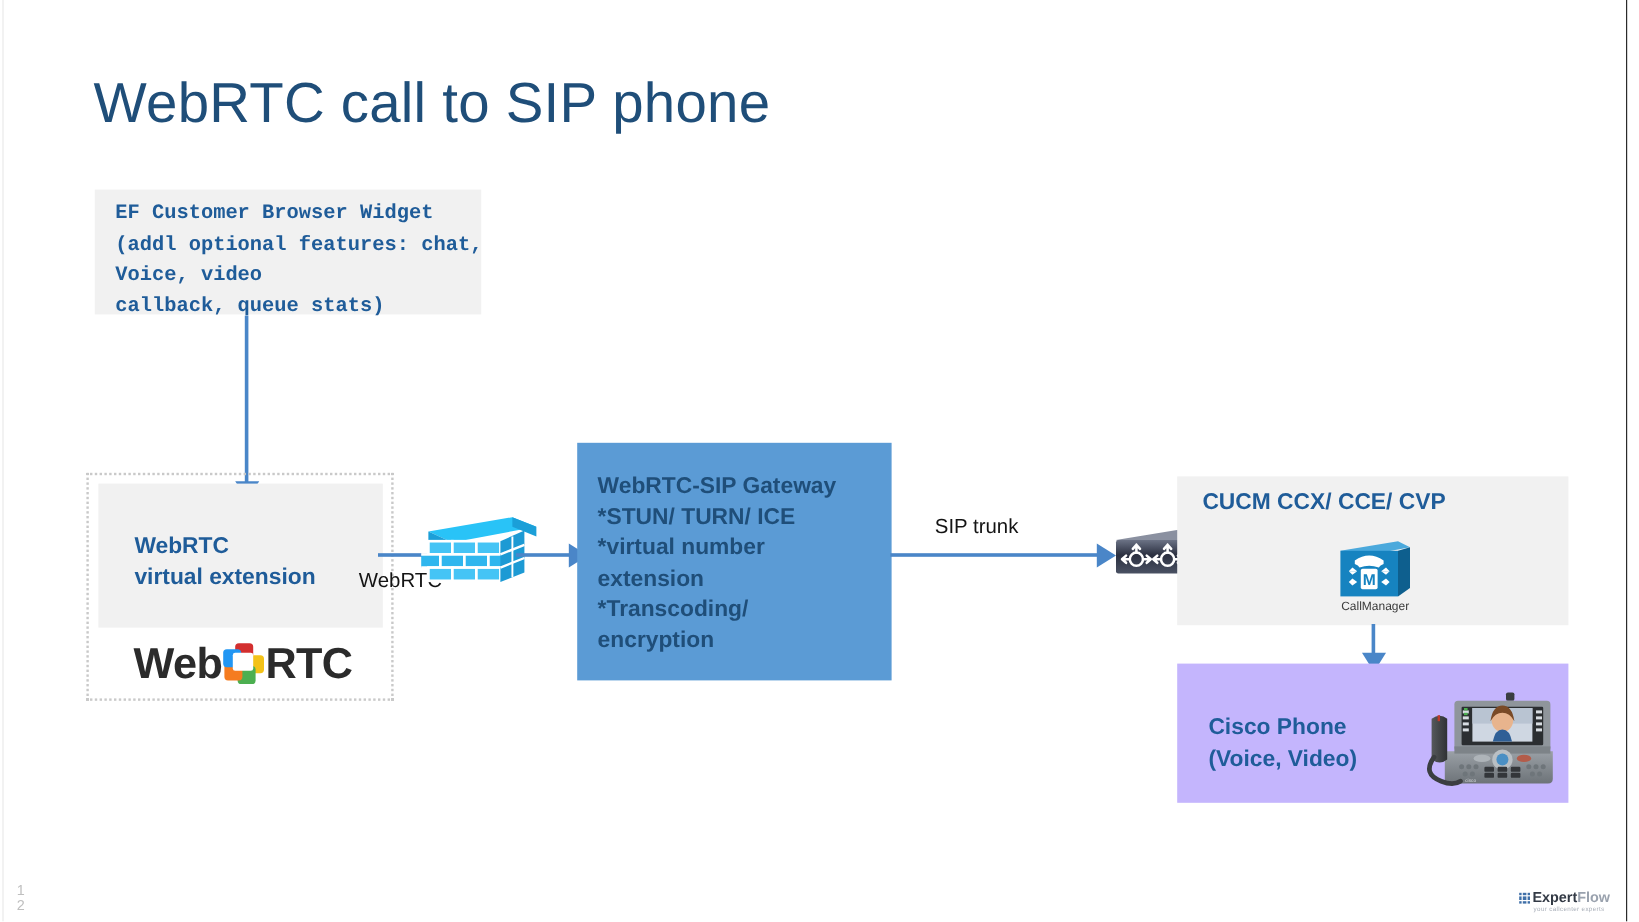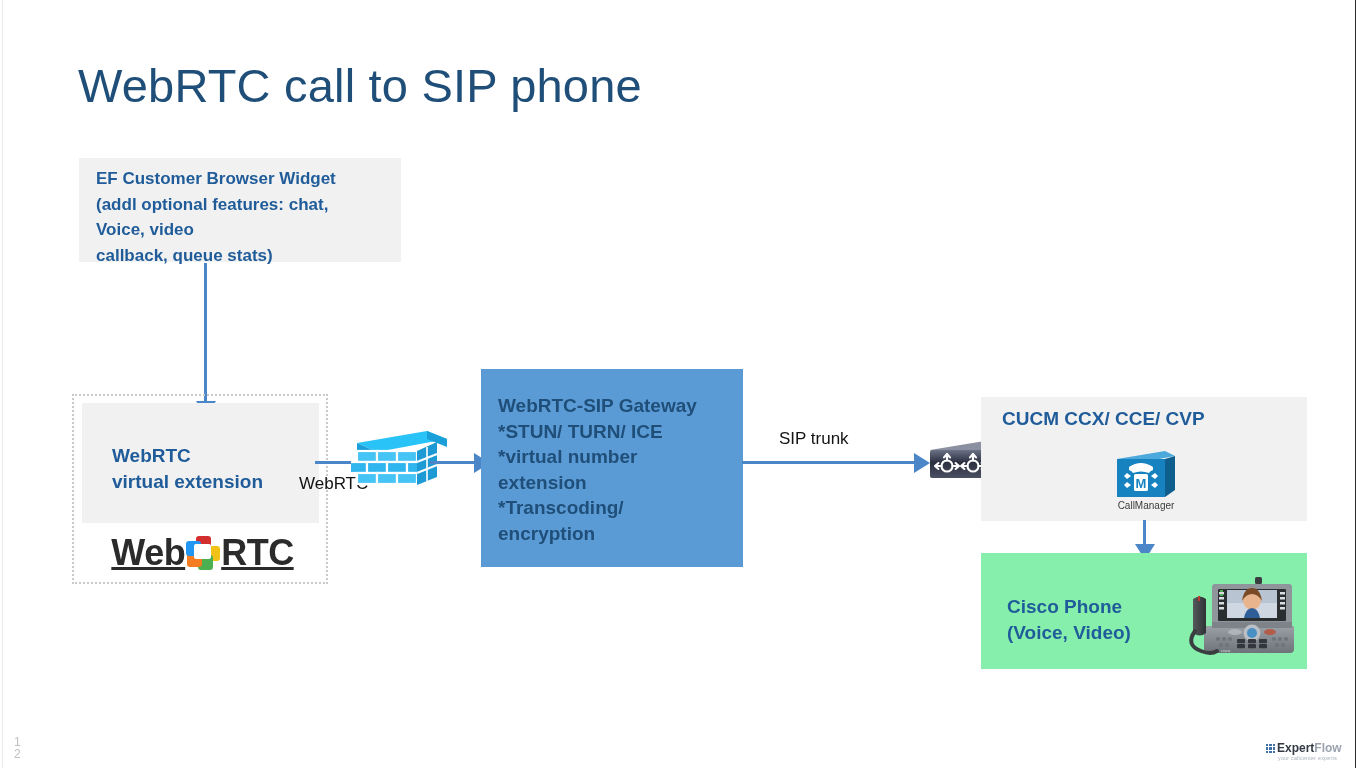--- a/index.html
+++ b/index.html
@@ -39,21 +39,21 @@
   
   #callout {
     position: absolute; left: 79px; top: 158px;
     width: 322px; height: 104px;
     background: #f1f1f1;
     padding: 8px 12px 8px 17px;
     color: #1F5C99;
     font-size: 17px; font-weight: bold;
     line-height: 25.5px;
   }
-  #callout div { white-space: nowrap; }
+  #callout div { white-space: nowrap; font-family: Liberation Mono, monospace; }
 
   
   .arrow-v {
     position: absolute;
     width: 20px;
   }
   .arrow-v .shaft {
     position: absolute; left: 8px; top: 0;
     width: 3px; background: #4A86C8;
   }
@@ -93,21 +93,20 @@
   
   #webrtc-logo {
     position: absolute; left: 100px; top: 530px;
     width: 205px; height: 45px;
     display: flex; align-items: center; justify-content: center;
   }
   #webrtc-logo .wm {
     font-size: 36px; font-weight: bold; color: #2b2b2b;
     letter-spacing: -0.5px; line-height: 1;
     font-family: "Liberation Sans", sans-serif;
-    text-decoration: underline;
   }
   #webrtc-logo .pinwheel {
     position: relative; width: 34px; height: 34px;
     margin: 0 1px;
   }
   #webrtc-logo .pinwheel .pet {
     position: absolute; width: 15px; height: 15px;
     border-radius: 3px;
   }
 
@@ -185,21 +184,21 @@
   #cm-caption {
     position: absolute; left: 105px; top: 103px;
     width: 120px; text-align: center;
     font-size: 10px; color: #3b3b3b;
   }
 
   
   #phone-panel {
     position: absolute; left: 981px; top: 553px;
     width: 326px; height: 116px;
-    background: #86efac;
+    background: #c4b5fd;
   }
   #phone-panel .label {
     position: absolute; left: 26px; top: 41px;
     color: #1F5C99; font-size: 19px; font-weight: bold;
     line-height: 26px; white-space: nowrap;
   }
   #phone-icon {
     position: absolute; left: 190px; top: 20px;
     width: 125px; height: 90px;
   }

